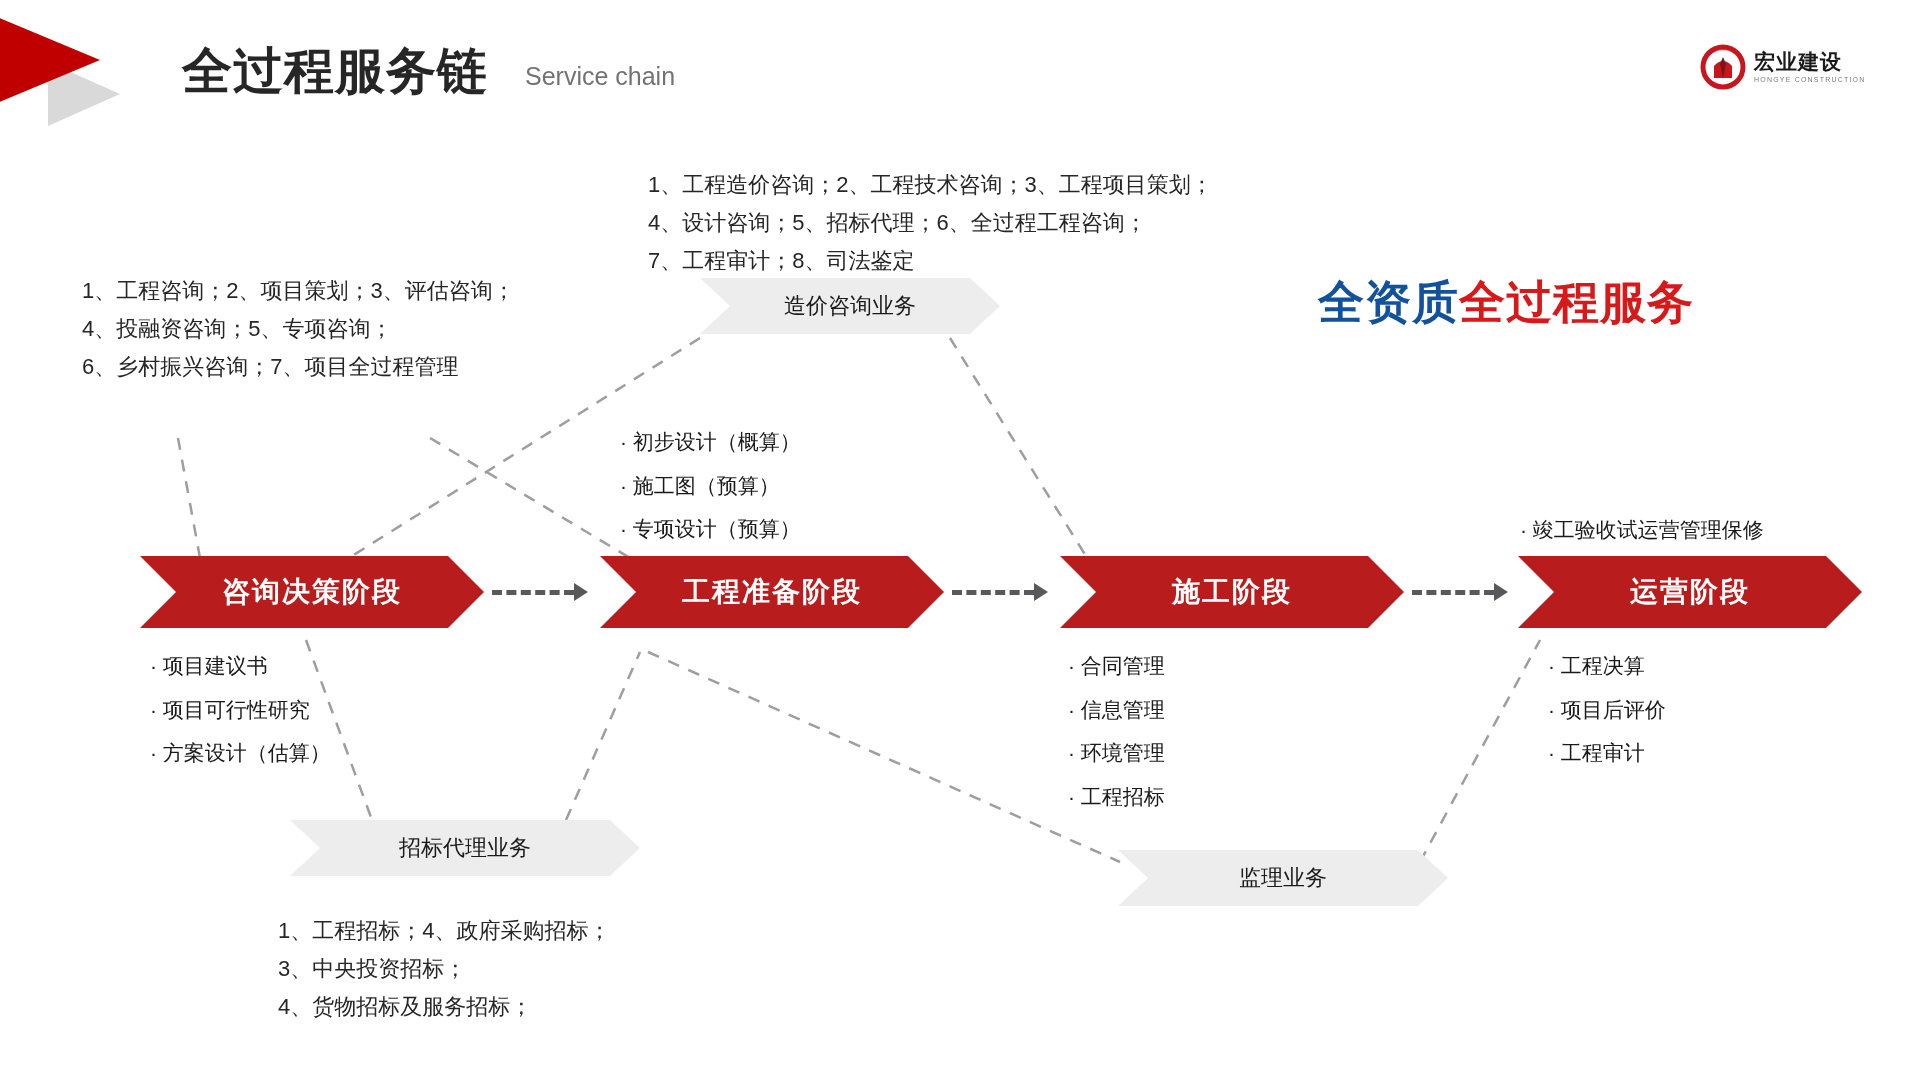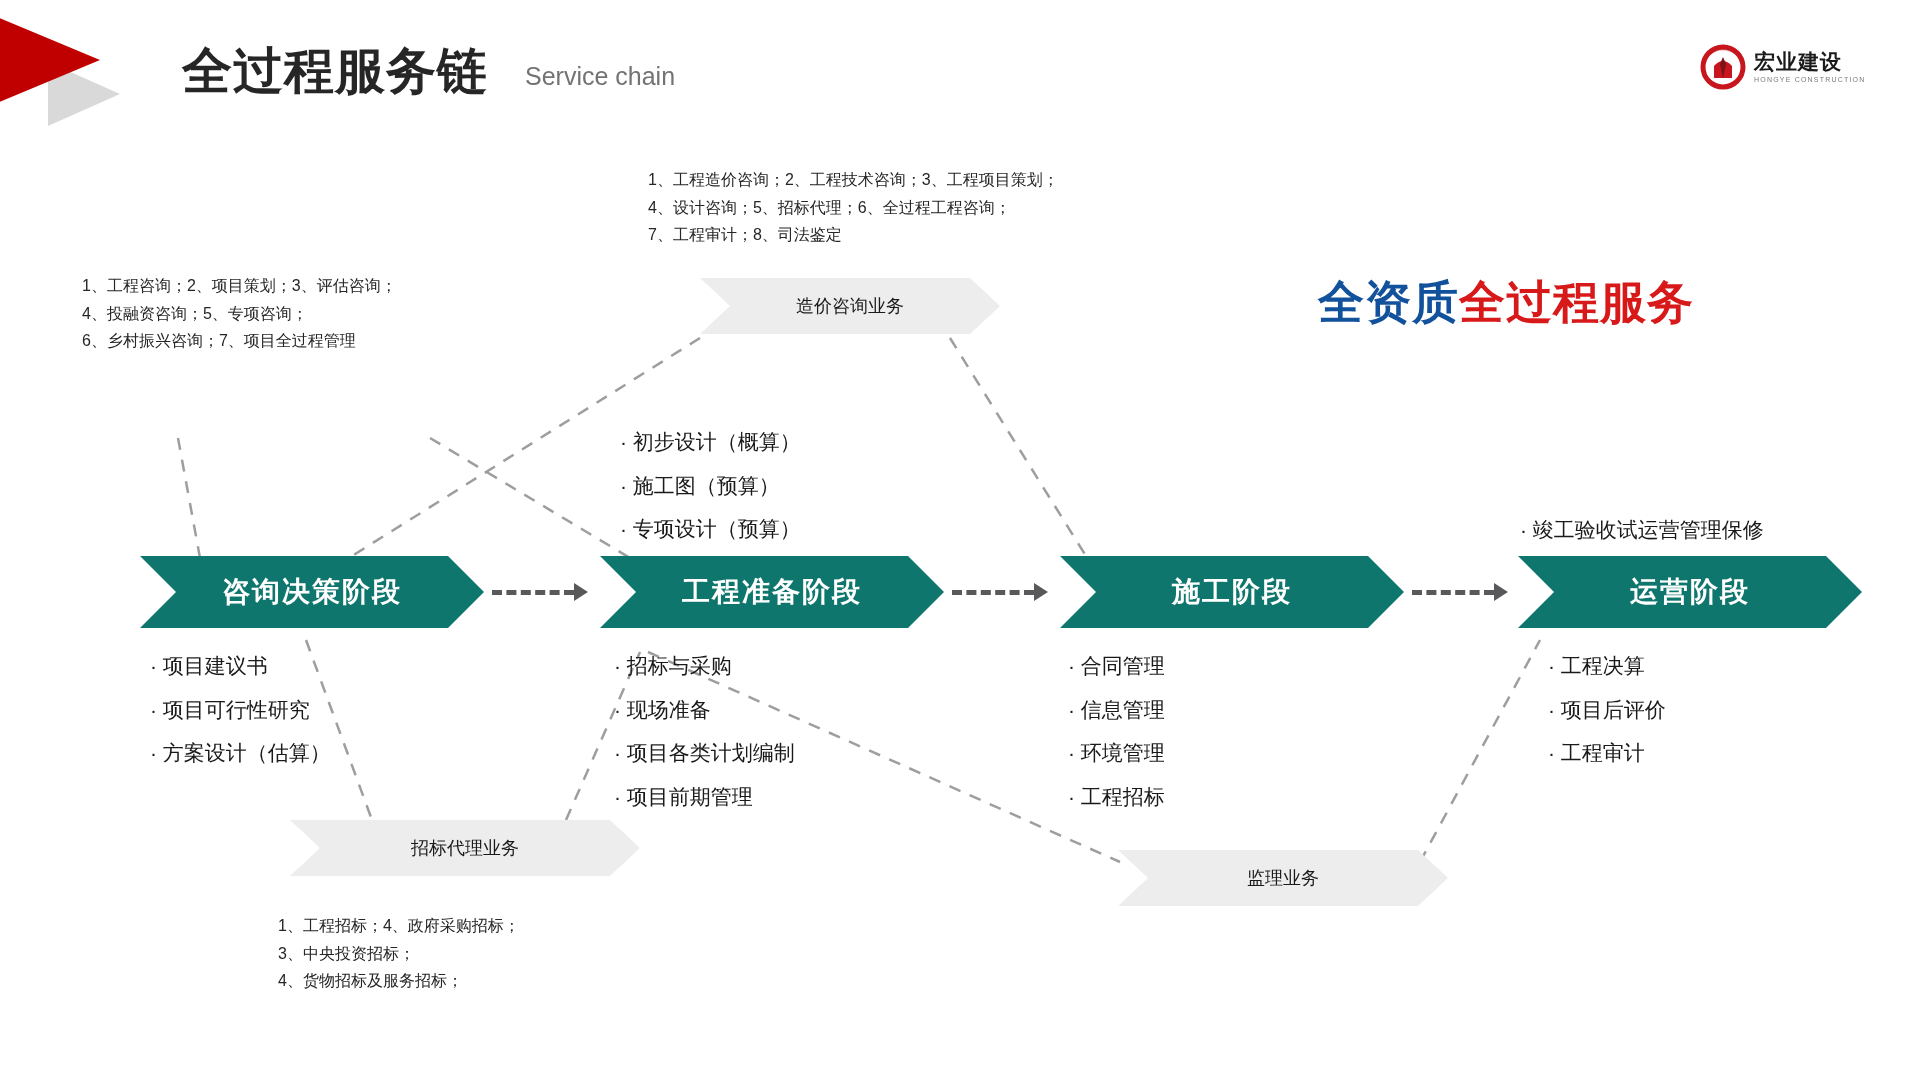--- a/index.html
+++ b/index.html
@@ -46,46 +46,46 @@
   
   .slogan{
     position:absolute;left:1318px;top:272px;
     font-size:46px;font-weight:bold;white-space:nowrap;letter-spacing:1px;
   }
   .slogan .blue{color:#12519B;}
   .slogan .red{color:#D8191A;}
 
   
   .arrow{
-    position:absolute;height:72px;background:#0f766e;
+    position:absolute;height:72px;background:#b91c1c;
     display:flex;align-items:center;justify-content:center;
     color:#fff;font-size:28px;font-weight:bold;letter-spacing:2px;
     clip-path:polygon(0 0, calc(100% - 36px) 0, 100% 50%, calc(100% - 36px) 100%, 0 100%, 36px 50%);
   }
   .arrow.first{clip-path:polygon(0 0, calc(100% - 36px) 0, 100% 50%, calc(100% - 36px) 100%, 0 100%, 36px 50%);}
 
   .dash-conn{
     position:absolute;height:0;border-top:5px dashed #59595B;
   }
   .dash-head{
     position:absolute;width:0;height:0;
     border-top:9px solid transparent;border-bottom:9px solid transparent;
     border-left:14px solid #59595B;
   }
 
   
   .chev{
     position:absolute;height:56px;background:#EDEDED;
     display:flex;align-items:center;justify-content:center;
-    color:#1a1a1a;font-size:18px;
+    color:#1a1a1a;font-size:22px;
     clip-path:polygon(0 0, calc(100% - 30px) 0, 100% 50%, calc(100% - 30px) 100%, 0 100%, 30px 50%);
   }
 
   
-  .txt{position:absolute;font-size:16px;color:#262626;line-height:1.72;white-space:nowrap;}
+  .txt{position:absolute;font-size:22px;color:#262626;line-height:1.72;white-space:nowrap;}
   .bul{position:absolute;font-size:21px;color:#1a1a1a;line-height:2.08;white-space:nowrap;}
   .bul div::before{content:"· ";}
 
   svg.links{position:absolute;left:0;top:0;width:1920px;height:1080px;pointer-events:none;}
 </style>
 </head>
 <body>
 
 <div class="stage">
 
@@ -198,26 +198,20 @@
   <div class="bul" style="left:1520px;top:508px;">
     <div>竣工验收试运营管理保修</div>
   </div>
 
   <div class="bul" style="left:150px;top:644px;">
     <div>项目建议书</div>
     <div>项目可行性研究</div>
     <div>方案设计（估算）</div>
   </div>
 
-  <div class="bul" style="left:614px;top:644px;">
-    <div>招标与采购</div>
-    <div>现场准备</div>
-    <div>项目各类计划编制</div>
-    <div>项目前期管理</div>
-  </div>
 
   <div class="bul" style="left:1068px;top:644px;">
     <div>合同管理</div>
     <div>信息管理</div>
     <div>环境管理</div>
     <div>工程招标</div>
   </div>
 
   <div class="bul" style="left:1548px;top:644px;">
     <div>工程决算</div>

